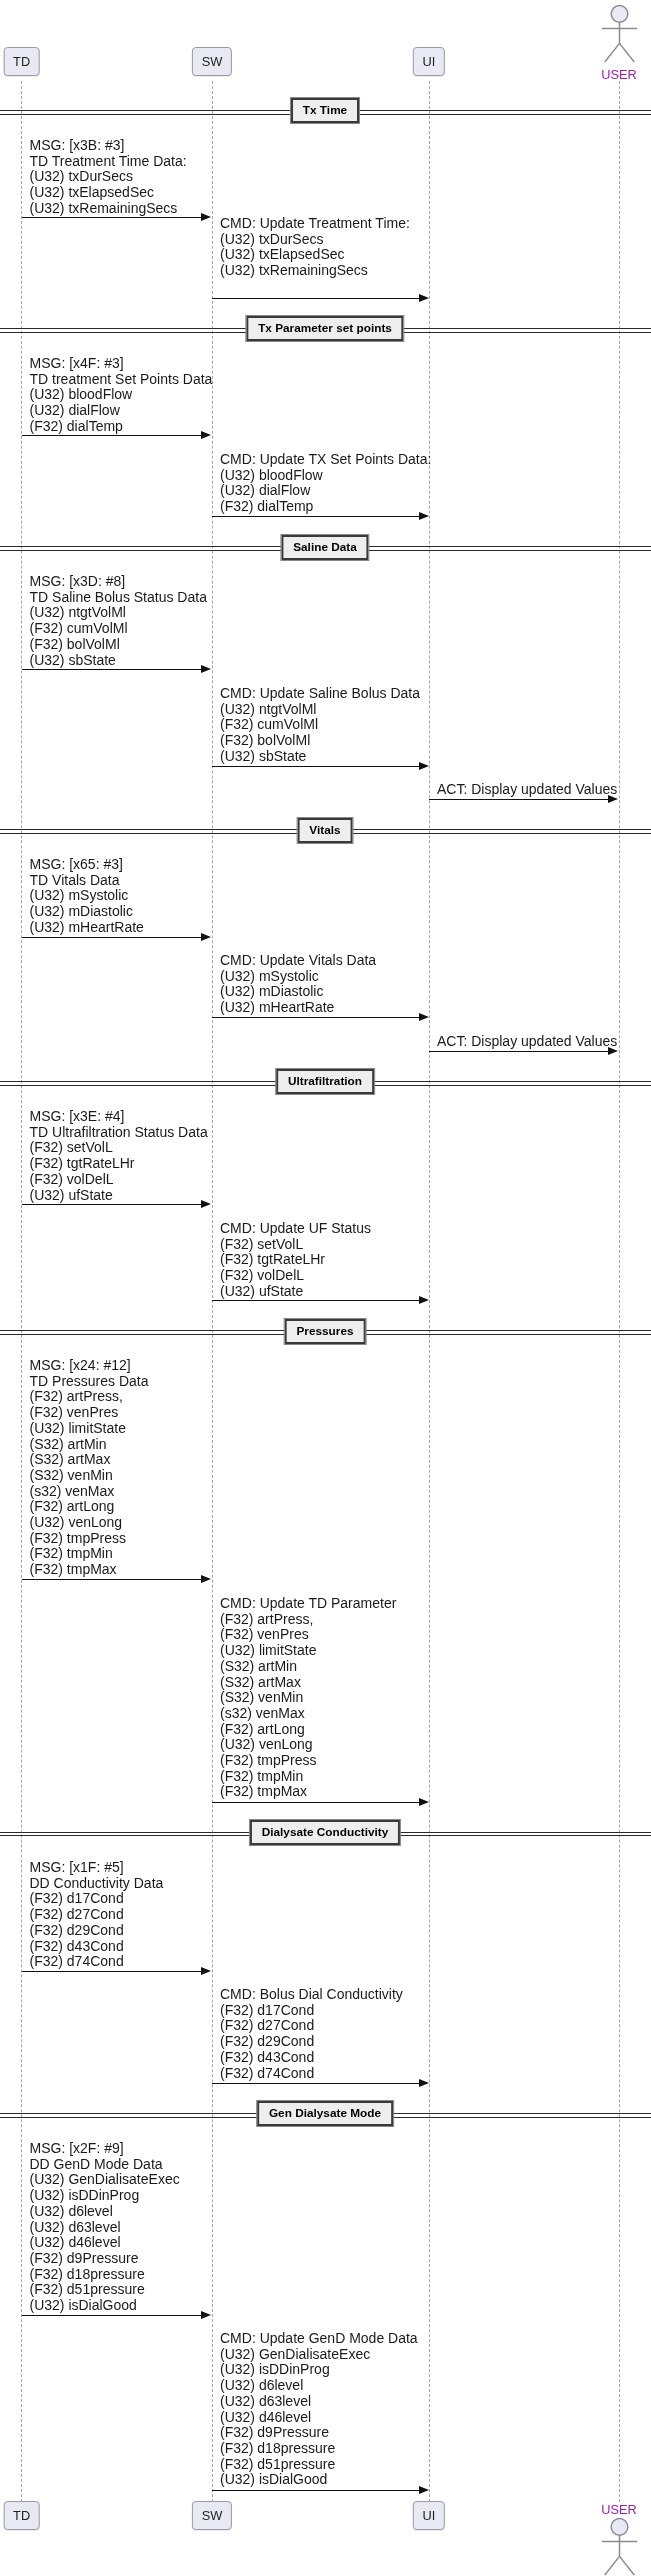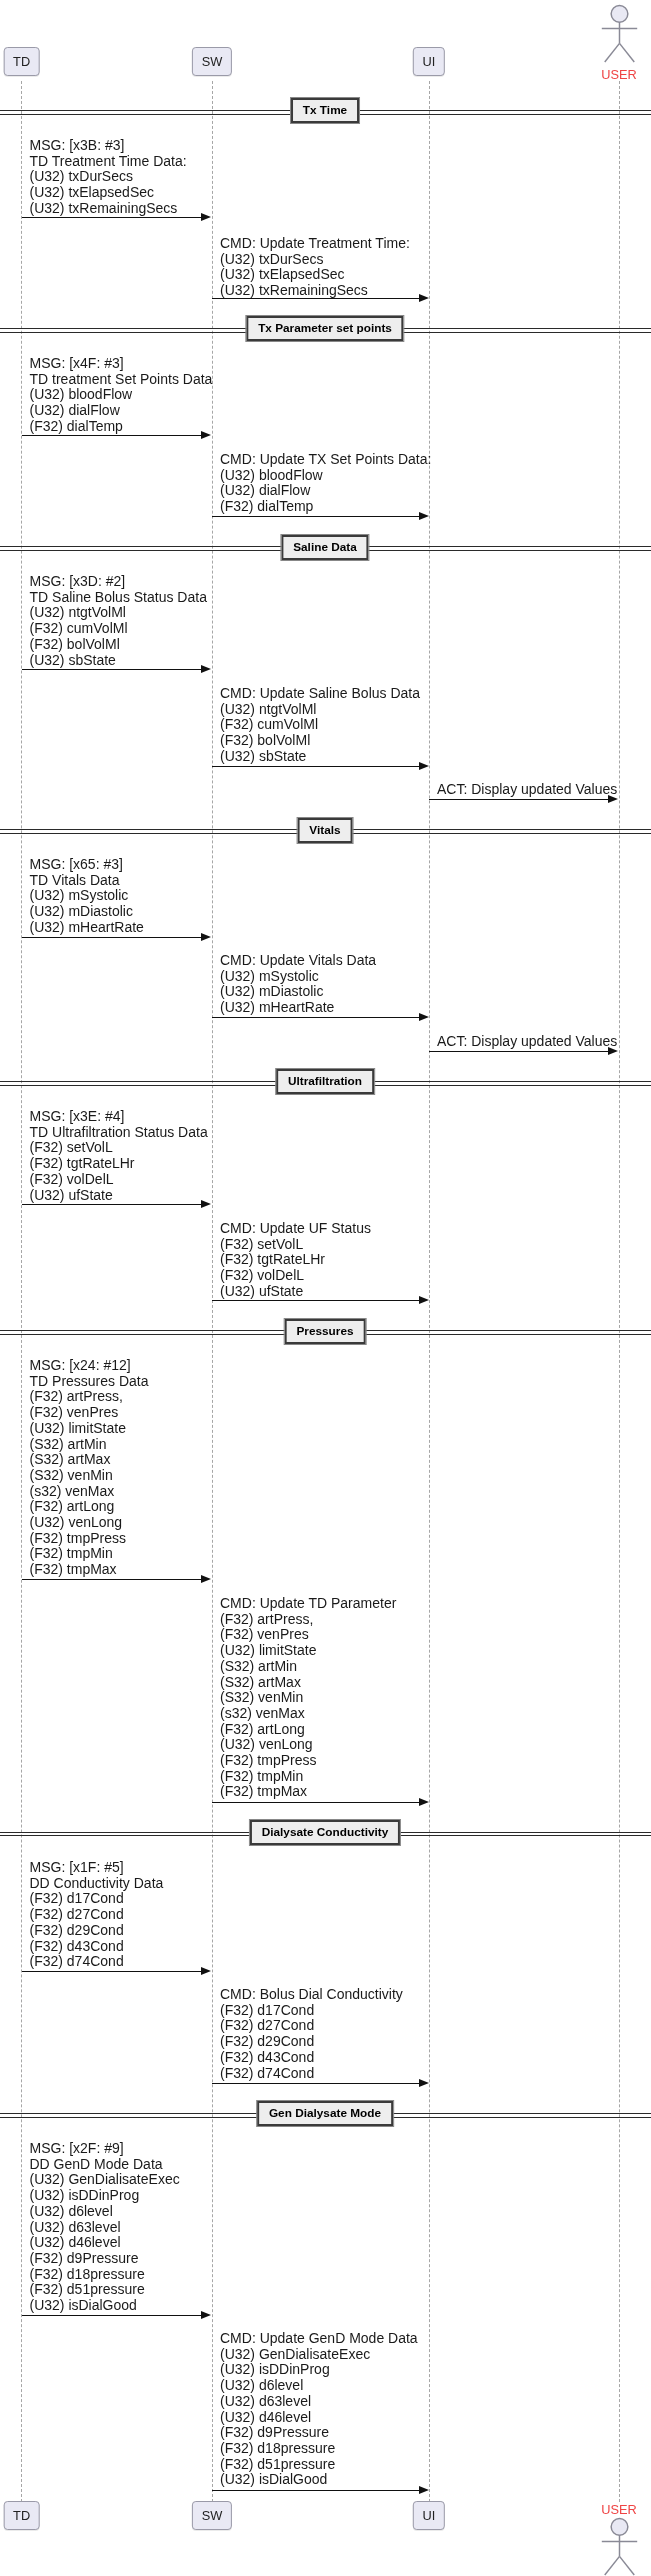--- a/index.html
+++ b/index.html
@@ -51,21 +51,21 @@
   }
   .arrow-head{
     position:absolute;width:0;height:0;
     border-left:10.8px solid #111;
     border-top:4.4px solid transparent;
     border-bottom:4.4px solid transparent;
   }
   .actor-label{
     position:absolute;
     transform:translateX(-50%);
-    font-size:12.8px;color:#ef4444;
+    font-size:12.8px;color:#a21caf;
     white-space:nowrap;
   }
 </style>
 </head>
 <body>
 
 <div id="diagram">
     <div class="lifeline" style="left: 21px; top: 81px; height: 2421px;"></div>
     <div class="participant-box" style="left: 21.6px; top: 47px;">TD</div>
     <div class="participant-box" style="left: 21.6px; top: 2501px;">TD</div>
@@ -97,21 +97,21 @@
     <div class="divider-label" style="top: 98px;">Tx Time</div>
     <div class="msg-text" style="left: 29.5px; top: 138px;">
       <div>MSG: [x3B: #3]</div>
       <div>TD Treatment Time Data:</div>
       <div>(U32) txDurSecs</div>
       <div>(U32) txElapsedSec</div>
       <div>(U32) txRemainingSecs</div>
     </div>
     <div class="arrow-line" style="left: 21.6px; top: 217px; width: 181px;"></div>
     <div class="arrow-head" style="left: 201px; top: 213px;"></div>
-    <div class="msg-text" style="left: 220px; top: 236px;">
+    <div class="msg-text" style="left: 220px; top: 216px;">
       <div>CMD: Update Treatment Time:</div>
       <div>(U32) txDurSecs</div>
       <div>(U32) txElapsedSec</div>
       <div>(U32) txRemainingSecs</div>
     </div>
     <div class="arrow-line" style="left: 212px; top: 298px; width: 207px;"></div>
     <div class="arrow-head" style="left: 419px; top: 294px;"></div>
     <div class="divider-line" style="top: 328px;"></div>
     <div class="divider-line" style="top: 332px;"></div>
     <div class="divider-label" style="top: 316px;">Tx Parameter set points</div>
@@ -129,21 +129,21 @@
       <div>(U32) bloodFlow</div>
       <div>(U32) dialFlow</div>
       <div>(F32) dialTemp</div>
     </div>
     <div class="arrow-line" style="left: 212px; top: 516px; width: 207px;"></div>
     <div class="arrow-head" style="left: 419px; top: 512px;"></div>
     <div class="divider-line" style="top: 546px;"></div>
     <div class="divider-line" style="top: 550px;"></div>
     <div class="divider-label" style="top: 535px;">Saline Data</div>
     <div class="msg-text" style="left: 29.5px; top: 574px;">
-      <div>MSG: [x3D: #2]</div>
+      <div>MSG: [x3D: #8]</div>
       <div>TD Saline Bolus Status Data</div>
       <div>(U32) ntgtVolMl</div>
       <div>(F32) cumVolMl</div>
       <div>(F32) bolVolMl</div>
       <div>(U32) sbState</div>
     </div>
     <div class="arrow-line" style="left: 21.6px; top: 669px; width: 181px;"></div>
     <div class="arrow-head" style="left: 201px; top: 665px;"></div>
     <div class="msg-text" style="left: 220px; top: 686px;">
       <div>CMD: Update Saline Bolus Data</div>

